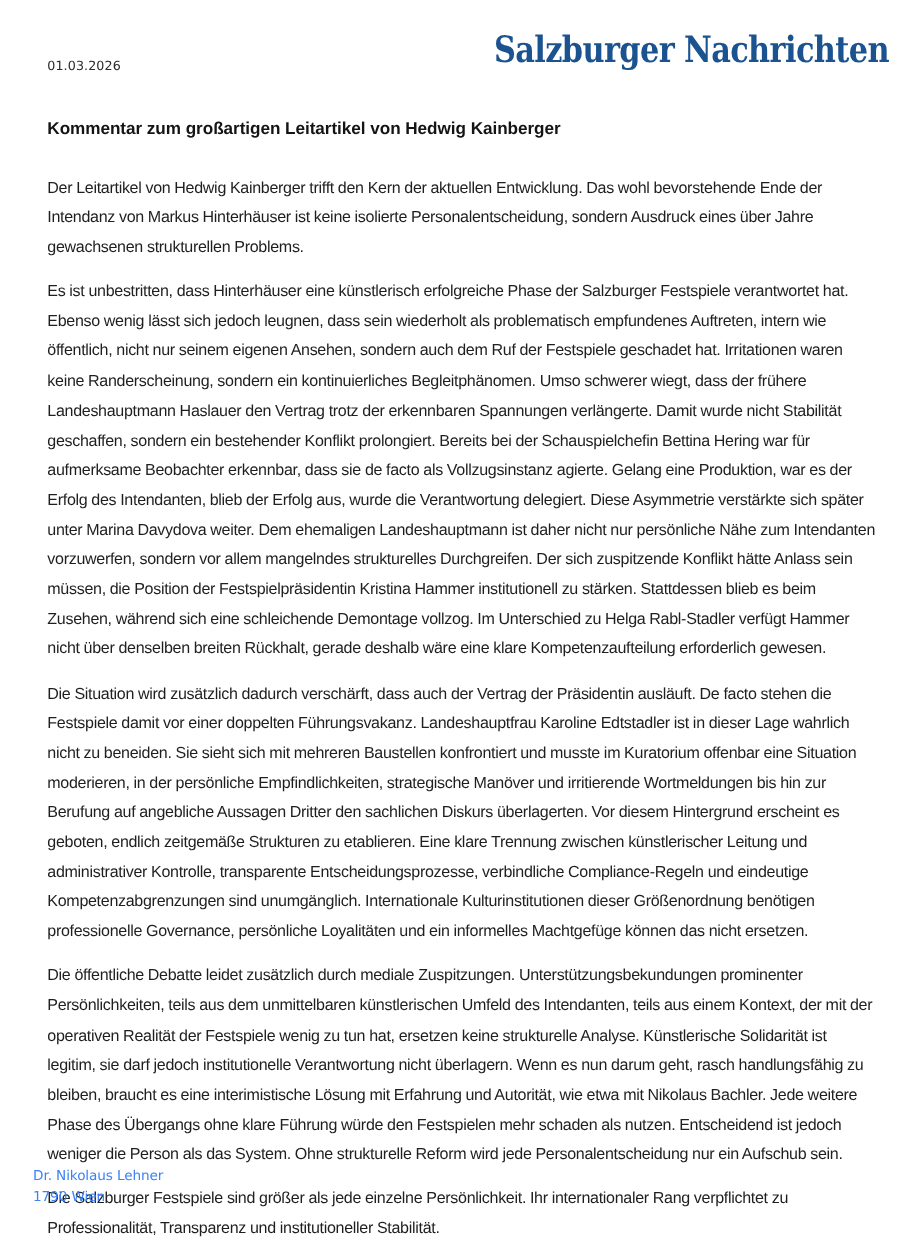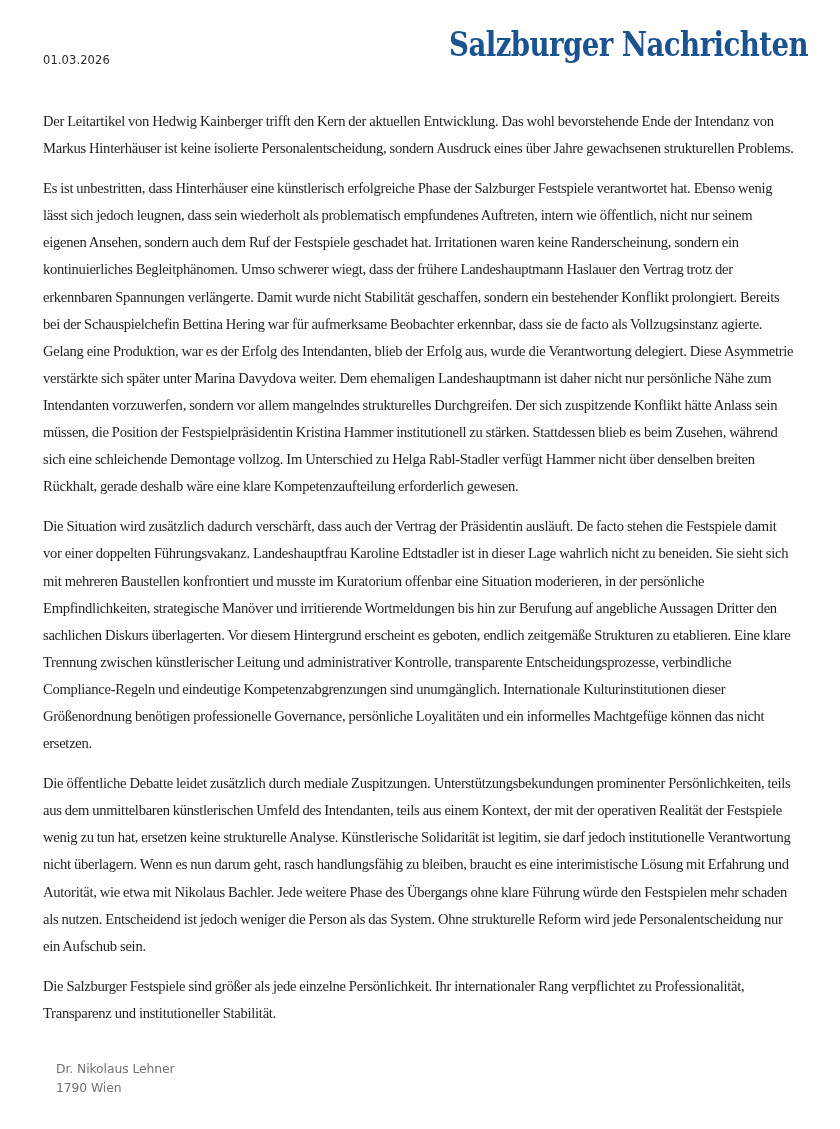--- a/index.html
+++ b/index.html
@@ -64,59 +64,60 @@
   .headline {
     font-family: "Liberation Sans", sans-serif;
     font-weight: bold;
     font-size: 15.6px;
     line-height: 20px;
     color: #141414;
     margin: 0 0 30px 0;
     letter-spacing: -0.05px;
   }
   .body-par {
-    font-family: Liberation Serif, serif;
+    font-family: Liberation Sans, sans-serif;
     font-size: 14.6px;
     line-height: 27.1px;
     color: #1f1f1f;
     margin: 0 0 13px 0;
     letter-spacing: -0.28px;
     text-align: left;
     word-spacing: -0.2px;
   }
   .body-par:last-child {
     margin-bottom: 0;
   }
 
   
   .signature {
     position: absolute;
-    left: 56px;
+    left: 30px;
     top: 1059px;
     font-family: "DejaVu Sans", sans-serif;
     font-size: 12.4px;
     line-height: 19px;
-    color: #737373;
+    color: #3b82f6;
     letter-spacing: -0.1px;
   }
   .signature div {
     white-space: nowrap;
   }
 </style>
 </head>
 <body>
 
 <div class="page">
 
   <div class="header">
     <div class="doc-date">01.03.2026</div>
     <div class="masthead">Salzburger Nachrichten</div>
   </div>
 
   <div class="article">
+    <h1 class="headline">Kommentar zum großartigen Leitartikel von Hedwig Kainberger</h1>
 
     <p class="body-par">Der Leitartikel von Hedwig Kainberger trifft den Kern der aktuellen Entwicklung. Das wohl bevorstehende Ende der Intendanz von Markus Hinterhäuser ist keine isolierte Personalentscheidung, sondern Ausdruck eines über Jahre gewachsenen strukturellen Problems.</p>
     <p class="body-par">Es ist unbestritten, dass Hinterhäuser eine künstlerisch erfolgreiche Phase der Salzburger Festspiele verantwortet hat. Ebenso wenig lässt sich jedoch leugnen, dass sein wiederholt als problematisch empfundenes Auftreten, intern wie öffentlich, nicht nur seinem eigenen Ansehen, sondern auch dem Ruf der Festspiele geschadet hat. Irritationen waren keine Randerscheinung, sondern ein kontinuierliches Begleitphänomen. Umso schwerer wiegt, dass der frühere Landeshauptmann Haslauer den Vertrag trotz der erkennbaren Spannungen verlängerte. Damit wurde nicht Stabilität geschaffen, sondern ein bestehender Konflikt prolongiert. Bereits bei der Schauspielchefin Bettina Hering war für aufmerksame Beobachter erkennbar, dass sie de facto als Vollzugsinstanz agierte. Gelang eine Produktion, war es der Erfolg des Intendanten, blieb der Erfolg aus, wurde die Verantwortung delegiert. Diese Asymmetrie verstärkte sich später unter Marina Davydova weiter. Dem ehemaligen Landeshauptmann ist daher nicht nur persönliche Nähe zum Intendanten vorzuwerfen, sondern vor allem mangelndes strukturelles Durchgreifen. Der sich zuspitzende Konflikt hätte Anlass sein müssen, die Position der Festspielpräsidentin Kristina Hammer institutionell zu stärken. Stattdessen blieb es beim Zusehen, während sich eine schleichende Demontage vollzog. Im Unterschied zu Helga Rabl-Stadler verfügt Hammer nicht über denselben breiten Rückhalt, gerade deshalb wäre eine klare Kompetenzaufteilung erforderlich gewesen.</p>
     <p class="body-par">Die Situation wird zusätzlich dadurch verschärft, dass auch der Vertrag der Präsidentin ausläuft. De facto stehen die Festspiele damit vor einer doppelten Führungsvakanz. Landeshauptfrau Karoline Edtstadler ist in dieser Lage wahrlich nicht zu beneiden. Sie sieht sich mit mehreren Baustellen konfrontiert und musste im Kuratorium offenbar eine Situation moderieren, in der persönliche Empfindlichkeiten, strategische Manöver und irritierende Wortmeldungen bis hin zur Berufung auf angebliche Aussagen Dritter den sachlichen Diskurs überlagerten. Vor diesem Hintergrund erscheint es geboten, endlich zeitgemäße Strukturen zu etablieren. Eine klare Trennung zwischen künstlerischer Leitung und administrativer Kontrolle, transparente Entscheidungsprozesse, verbindliche Compliance-Regeln und eindeutige Kompetenzabgrenzungen sind unumgänglich. Internationale Kulturinstitutionen dieser Größenordnung benötigen professionelle Governance, persönliche Loyalitäten und ein informelles Machtgefüge können das nicht ersetzen.</p>
     <p class="body-par">Die öffentliche Debatte leidet zusätzlich durch mediale Zuspitzungen. Unterstützungsbekundungen prominenter Persönlichkeiten, teils aus dem unmittelbaren künstlerischen Umfeld des Intendanten, teils aus einem Kontext, der mit der operativen Realität der Festspiele wenig zu tun hat, ersetzen keine strukturelle Analyse. Künstlerische Solidarität ist legitim, sie darf jedoch institutionelle Verantwortung nicht überlagern. Wenn es nun darum geht, rasch handlungsfähig zu bleiben, braucht es eine interimistische Lösung mit Erfahrung und Autorität, wie etwa mit Nikolaus Bachler. Jede weitere Phase des Übergangs ohne klare Führung würde den Festspielen mehr schaden als nutzen. Entscheidend ist jedoch weniger die Person als das System. Ohne strukturelle Reform wird jede Personalentscheidung nur ein Aufschub sein.</p>
     <p class="body-par">Die Salzburger Festspiele sind größer als jede einzelne Persönlichkeit. Ihr internationaler Rang verpflichtet zu Professionalität, Transparenz und institutioneller Stabilität.</p>
   </div>
 
   <div class="signature">
     <div>Dr. Nikolaus Lehner</div>

